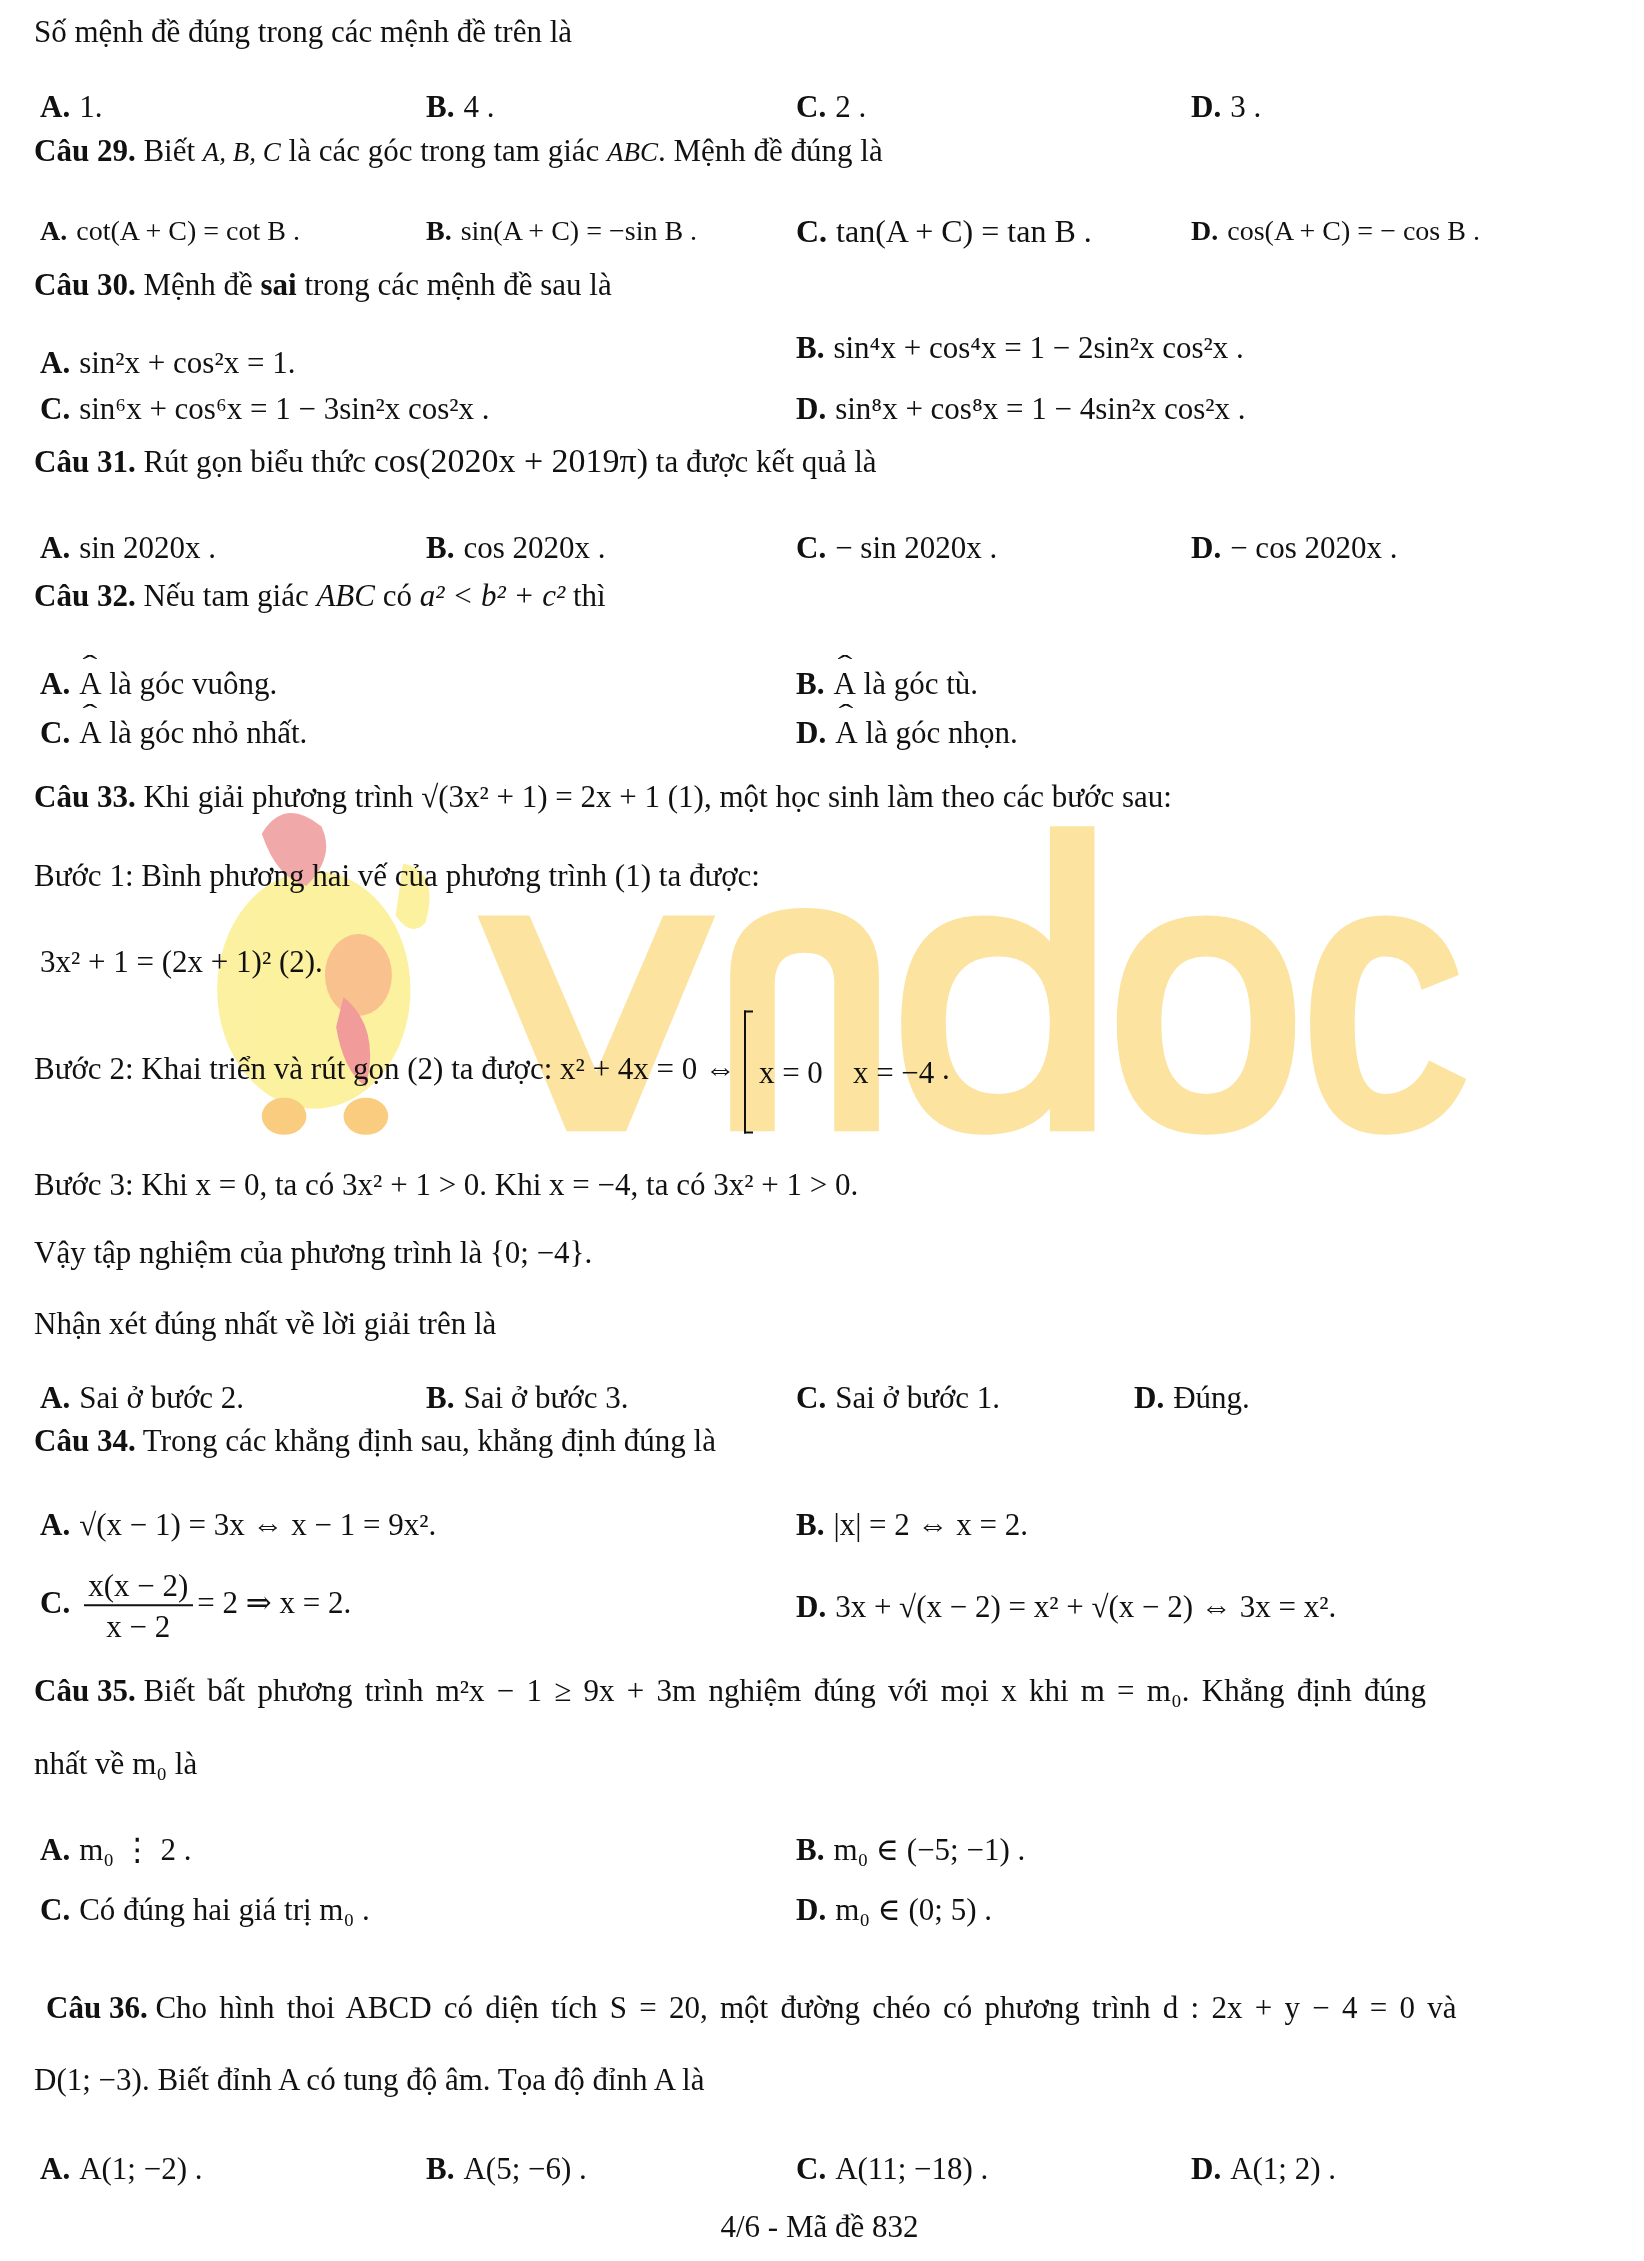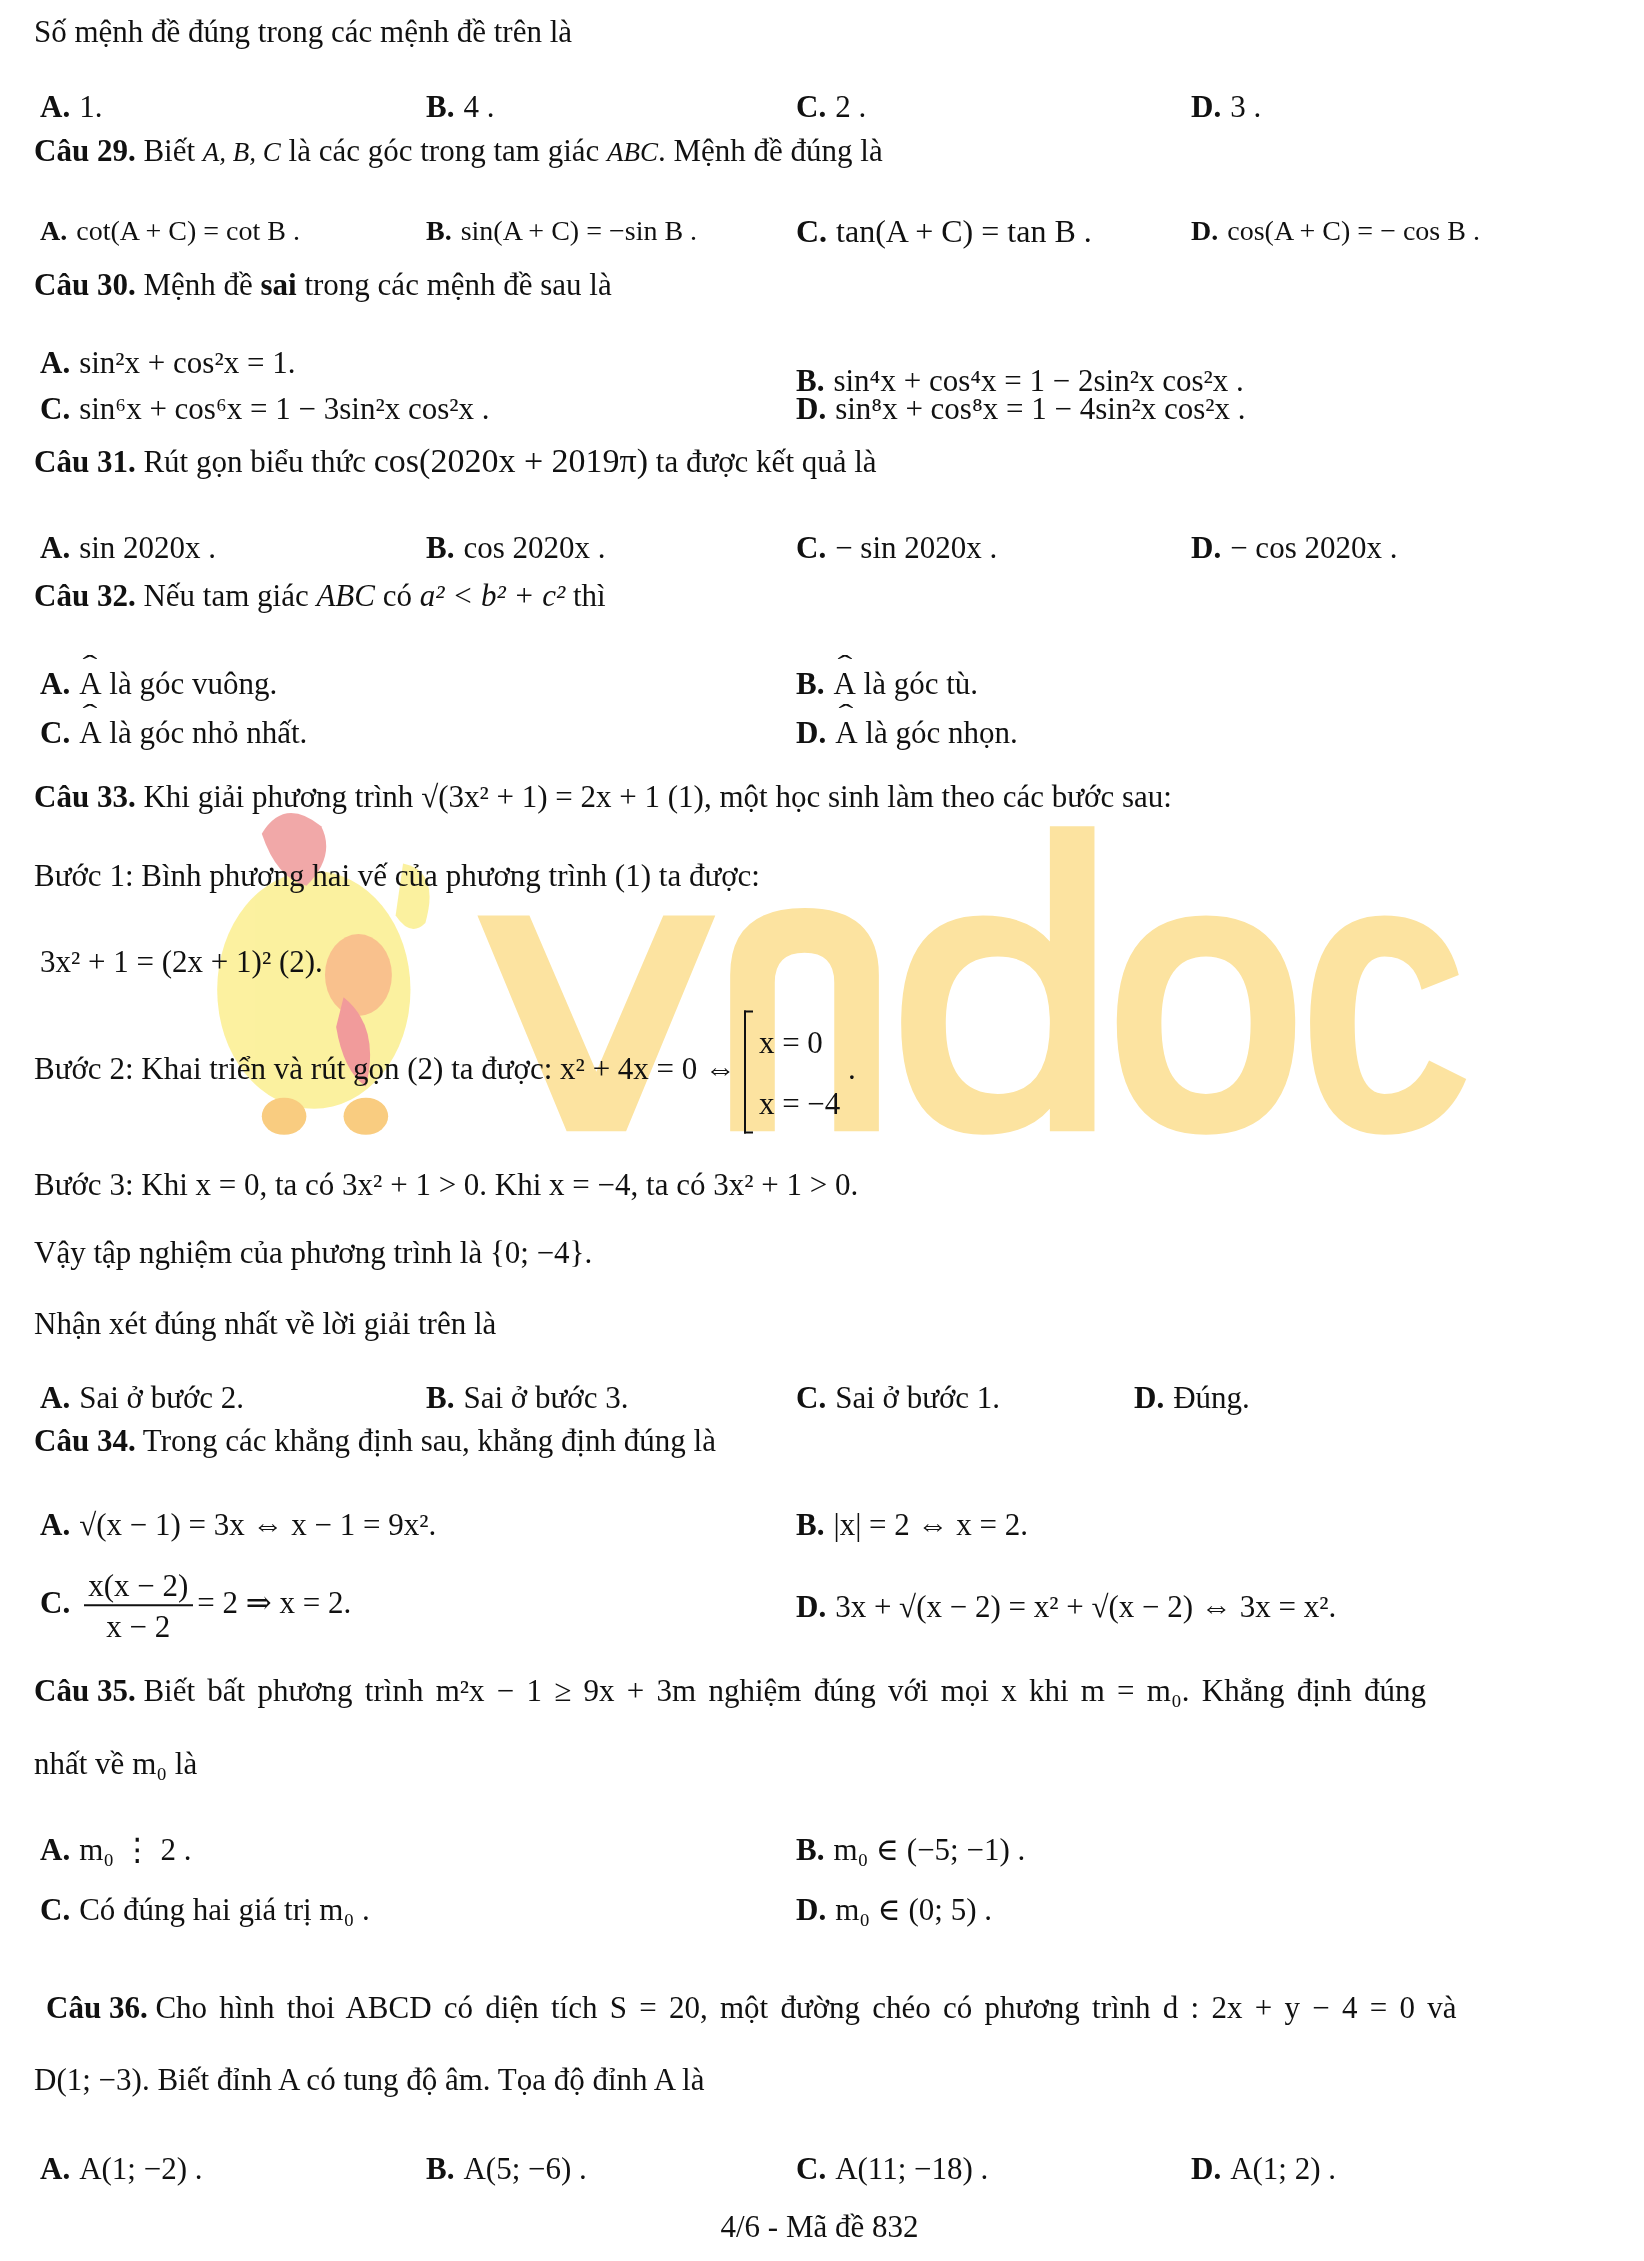--- a/index.html
+++ b/index.html
@@ -9,21 +9,21 @@
   .b { font-weight:bold; }
   .i { font-style:italic; }
   .opt { position:absolute; white-space:nowrap; font-size:31px; line-height:1; transform:translateY(-50%);margin-top:12px; }
   .opt .lbl { font-weight:bold; margin-right:9px; }
   .hat { display:inline-block; position:relative; }
   .hat::before { content:"\02C6"; position:absolute; left:50%; top:-0.62em; transform:translateX(-50%) scaleX(1.6); font-size:0.9em; }
   .frac { display:inline-flex; flex-direction:column; align-items:center; vertical-align:middle; margin:0 4.5px; }
   .frac .num { border-bottom:2.2px solid #111; padding:0 4.5px 3px 4.5px; }
   .frac .den { padding-top:4.5px; }
   .bracket { display:inline-block; vertical-align:middle; border-left:2.2px solid #111; border-top:2.2px solid #111; border-bottom:2.2px solid #111; width:7.4px; height:119px; margin:0 6px 0 7.4px; }
-  .cases { display:inline-flex; flex-direction:column; vertical-align:middle; gap:30px; }
+  .cases { display:inline-flex; flex-direction:row; vertical-align:middle; gap:30px; }
   .wm { position:absolute; pointer-events:none; }
   .footer { position:absolute; left:0; width:1639px; text-align:center; font-size:31px; transform:translateY(-50%); }
 </style>
 </head>
 <body>
 
 <svg class="wm" style="left:194px;top:804px;z-index:0" width="1340" height="342" viewBox="0 0 1800 460">
 
   <g opacity="0.85">
     <ellipse cx="160" cy="250" rx="130" ry="160" fill="#fbef8f"></ellipse>
@@ -64,21 +64,21 @@
 <div class="opt" style="top:219px;left:796px;font-size:32px"><span class="lbl">C.</span><span>tan(A + C) = tan B .</span></div>
 <div class="opt" style="top:219px;left:1191px;font-size:28px"><span class="lbl">D.</span><span>cos(A + C) = − cos B .</span></div>
 
 <div class="line" style="top:284px;left:34px">
   <span class="b">Câu 30.</span>
   <span>Mệnh đề</span>
   <span class="b">sai</span>
   <span>trong các mệnh đề sau là</span>
 </div>
 <div class="opt" style="top:350px;left:40px"><span class="lbl">A.</span><span>sin²x + cos²x = 1.</span></div>
-<div class="opt" style="top:368px;left:796px"><span class="lbl">B.</span><span>sin⁴x + cos⁴x = 1 − 2sin²x cos²x .</span></div>
+<div class="opt" style="top:335px;left:796px"><span class="lbl">B.</span><span>sin⁴x + cos⁴x = 1 − 2sin²x cos²x .</span></div>
 <div class="opt" style="top:396px;left:40px"><span class="lbl">C.</span><span>sin⁶x + cos⁶x = 1 − 3sin²x cos²x .</span></div>
 <div class="opt" style="top:396px;left:796px"><span class="lbl">D.</span><span>sin⁸x + cos⁸x = 1 − 4sin²x cos²x .</span></div>
 
 <div class="line" style="top:461px;left:34px">
   <span class="b">Câu 31.</span>
   <span>Rút gọn biểu thức</span>
   <span style="font-size:34px">cos(2020x + 2019π)</span>
   <span>ta được kết quả là</span>
 </div>
 <div class="opt" style="top:535px;left:40px"><span class="lbl">A.</span><span>sin 2020x .</span></div>

